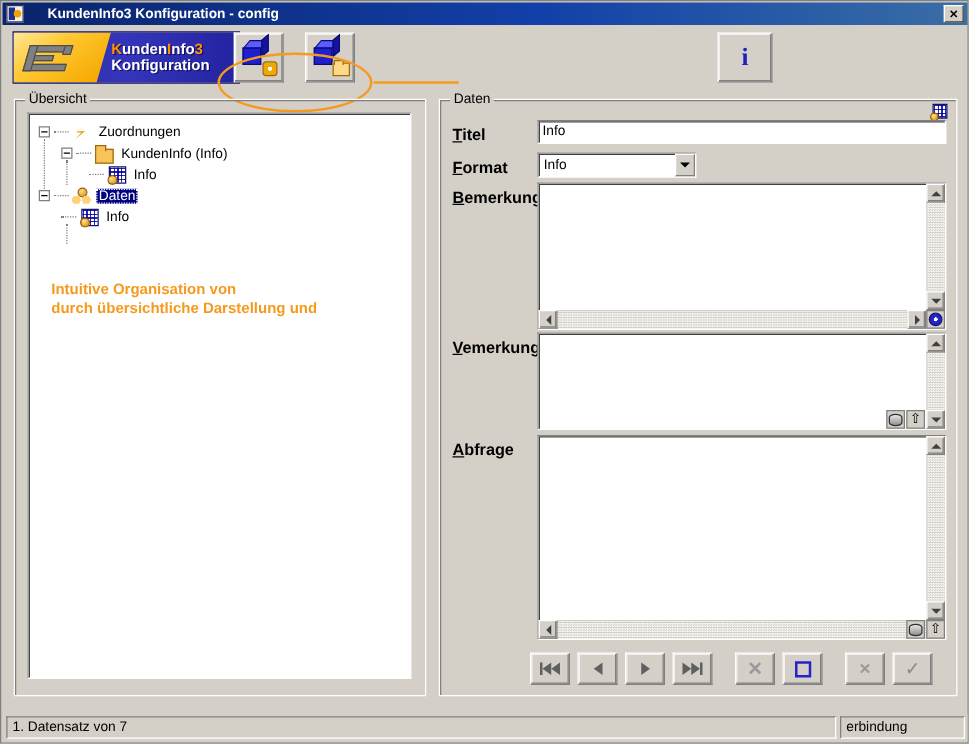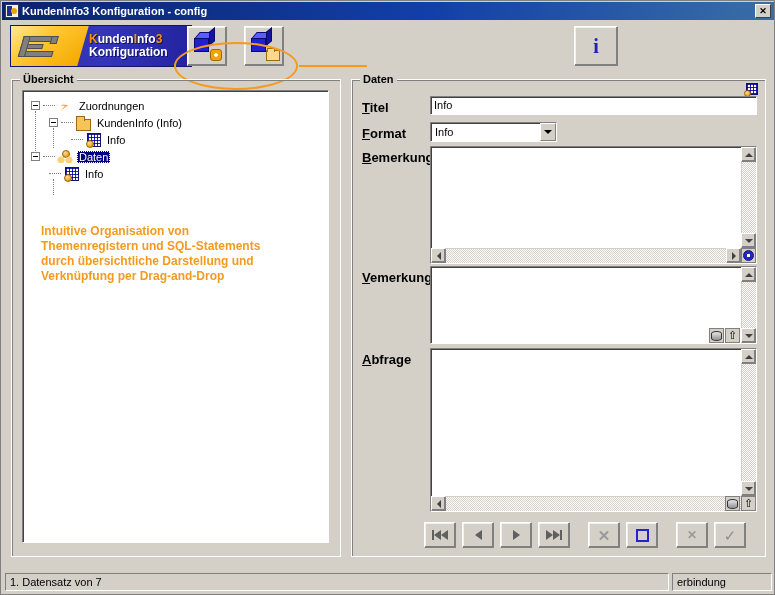--- a/index.html
+++ b/index.html
@@ -47,20 +47,21 @@
     width: 6px; height: 6px;
     border-radius: 50%;
     background: #f0a000;
   }
   .title-text {
     color: #ffffff;
     font-size: 11px;
     font-weight: bold;
     white-space: nowrap;
     letter-spacing: 0px;
+    margin-left: 16px;
   }
   .title-spacer { flex: 1 1 auto; }
   .titlebtn {
     width: 16px; height: 14px;
     background: #d4d0c8;
     border: 1px solid;
     border-color: #ffffff #404040 #404040 #ffffff;
     display: flex; align-items: center; justify-content: center;
     font-size: 9px; line-height: 1;
     color: #000; font-weight: bold;
@@ -218,21 +219,20 @@
     border: 1px solid #ffffff;
     box-shadow: inset 1px 1px 0 #808080;
     background: transparent;
   }
   .group > .glabel {
     position: absolute; top: -7px; left: 8px;
     background: #d4d0c8;
     padding: 0 3px;
     font-size: 11px;
     color: #000000;
-    font-weight: bold;
   }
   #grp-uebersicht { left: 10px; top: 78px; width: 330px; height: 478px; }
   #grp-daten      { left: 350px; top: 78px; width: 415px; height: 478px; }
 
   
   .treebox {
     position: absolute; left: 10px; top: 10px;
     width: 307px; height: 453px;
     background: #ffffff;
     border: 1px solid;
@@ -618,23 +618,21 @@
         <div class="tnode ind2b">
           <span class="dots"></span>
           <span class="ico ico-grid"></span>
           <span class="tlabel">Info</span>
         </div>
 
       </div>
 
       <div class="promo" style="left:18px; top:133px;">
         <div>Intuitive Organisation von</div>
-        <div>Themenregistern und SQL-Statements</div>
         <div>durch übersichtliche Darstellung und</div>
-        <div>Verknüpfung per Drag-and-Drop</div>
       </div>
     </div>
   </div>
 
   <div class="group" id="grp-daten">
     <span class="glabel">Daten</span>
 
     <div class="grp-corner-icon">
       <span class="g-grid"></span>
         <span class="g-ball"></span>

